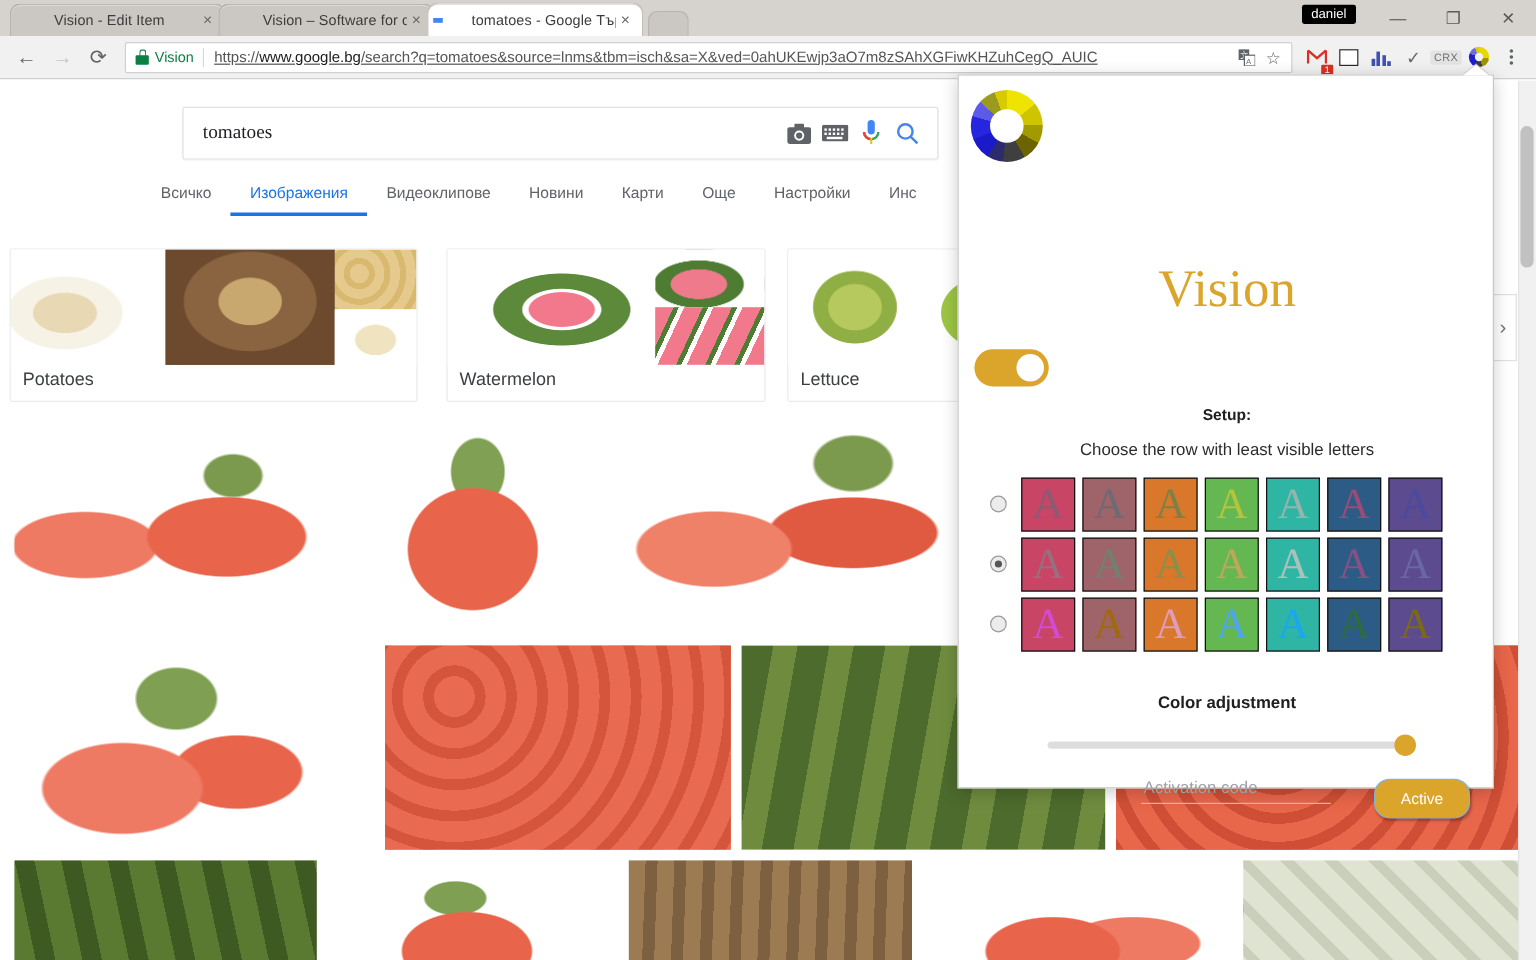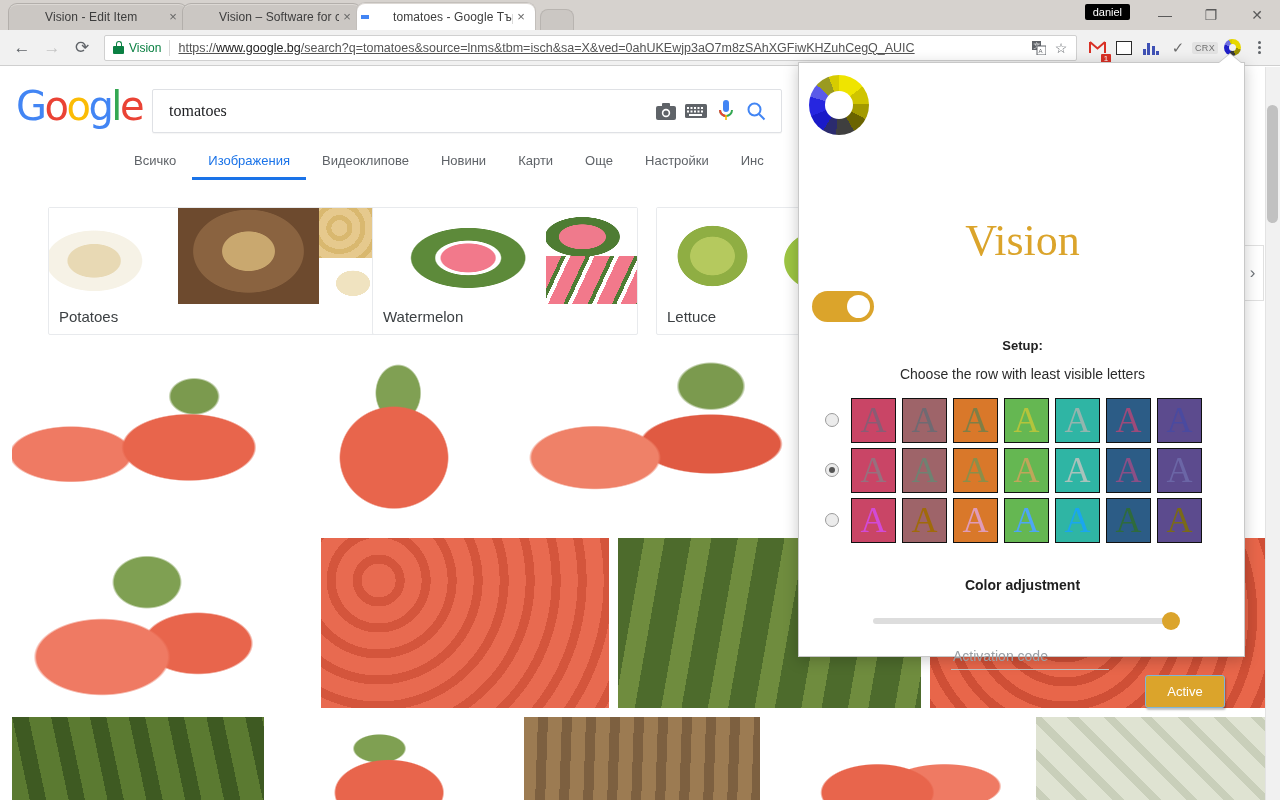--- a/index.html
+++ b/index.html
@@ -254,24 +254,23 @@
     position:absolute; left:152px; top:583px; width:158px; height:24px;
     border:none; border-bottom:1px solid #bdbdbd; background:transparent;
     font-size:14px; color:#9aa0a6; font-family:"Liberation Sans", sans-serif;
     outline:none; padding:0 2px 3px 2px;
   }
   #act-code::placeholder { color:#9aa0a6; }
 
   #active-btn {
     position:absolute; left:346px; top:526px; width:80px; height:33px;
     background:#dba42b; color:#fff; font-size:13px; border:1px solid #7fb5d8;
-    border-radius:3px; display:flex; align-items:center; justify-content:center;
+    border-radius:13px; display:flex; align-items:center; justify-content:center;
     box-shadow: 1px 2px 2px rgba(0,0,0,.25);
     top: 586px;
-    margin-top: 26px;
   }
 </style>
 </head>
 <body>
 
 <div id="browser-window">
 
   <div id="titlebar">
     <div id="tabstrip">
 
@@ -366,23 +365,20 @@
       <span class="menu-dots">
           <i></i>
           <i></i>
           <i></i>
         </span>
     </div>
   </div>
 
   <div id="page">
 
-    <div id="google-logo">
-      <span class="b">G</span><span class="r">o</span><span class="y">o</span><span class="b">g</span><span class="g">l</span><span class="r">e</span>
-    </div>
 
     <div id="searchbar" style="top:22px;font-family:Liberation Serif, serif;">
       <span id="search-value">tomatoes</span>
       <span class="sb-icon">
         <svg width="20" height="17" viewBox="0 0 20 17">
             <rect x="0" y="3" width="20" height="14" rx="2" fill="#5f6368"></rect>
             <rect x="6" y="0" width="8" height="4" rx="1" fill="#5f6368"></rect>
             <circle cx="10" cy="10" r="4.2" fill="#fff"></circle>
             <circle cx="10" cy="10" r="2.6" fill="#5f6368"></circle>
           </svg>
@@ -427,21 +423,21 @@
       <span class="nav-tab">Видеоклипове</span>
       <span class="nav-tab">Новини</span>
       <span class="nav-tab">Карти</span>
       <span class="nav-tab">Още</span>
       <span class="nav-tab">Настройки</span>
       <span class="nav-tab">Инс</span>
     </div>
 
     <div id="related-strip" style="top:134px;">
 
-      <div class="rel-card" style="left:8px; width:340px;margin-left:40px;">
+      <div class="rel-card" style="left:8px; width:340px;">
         <div class="rel-imgs">
           <div class="thumb" style="width:130px;background:radial-gradient(ellipse at 35% 55%, #e8d9b4 0 22%, #f6f2e6 23% 40%, #ffffff 41%), radial-gradient(ellipse at 70% 60%, #ddc79a 0 20%, #ffffff 21%), #ffffff;"></div>
           <div class="thumb" style="width:142px;background:radial-gradient(ellipse at 50% 45%, #c9a86f 0 26%, #8a6340 27% 55%, #6d4a2e 56%), #6d4a2e;"></div>
           <div class="thumb" style="width:68px;display:flex;flex-direction:column;">
             <div style="height:52%;background:repeating-radial-gradient(circle at 30% 40%, #e6c98d 0 8px, #d9b86f 8px 13px);"></div>
             <div style="height:48%;background:radial-gradient(ellipse at 50% 55%, #f0e3c0 0 35%, #ffffff 36%), #ffffff;"></div>
           </div>
         </div>
         <div class="rel-label">Potatoes</div>
       </div>

